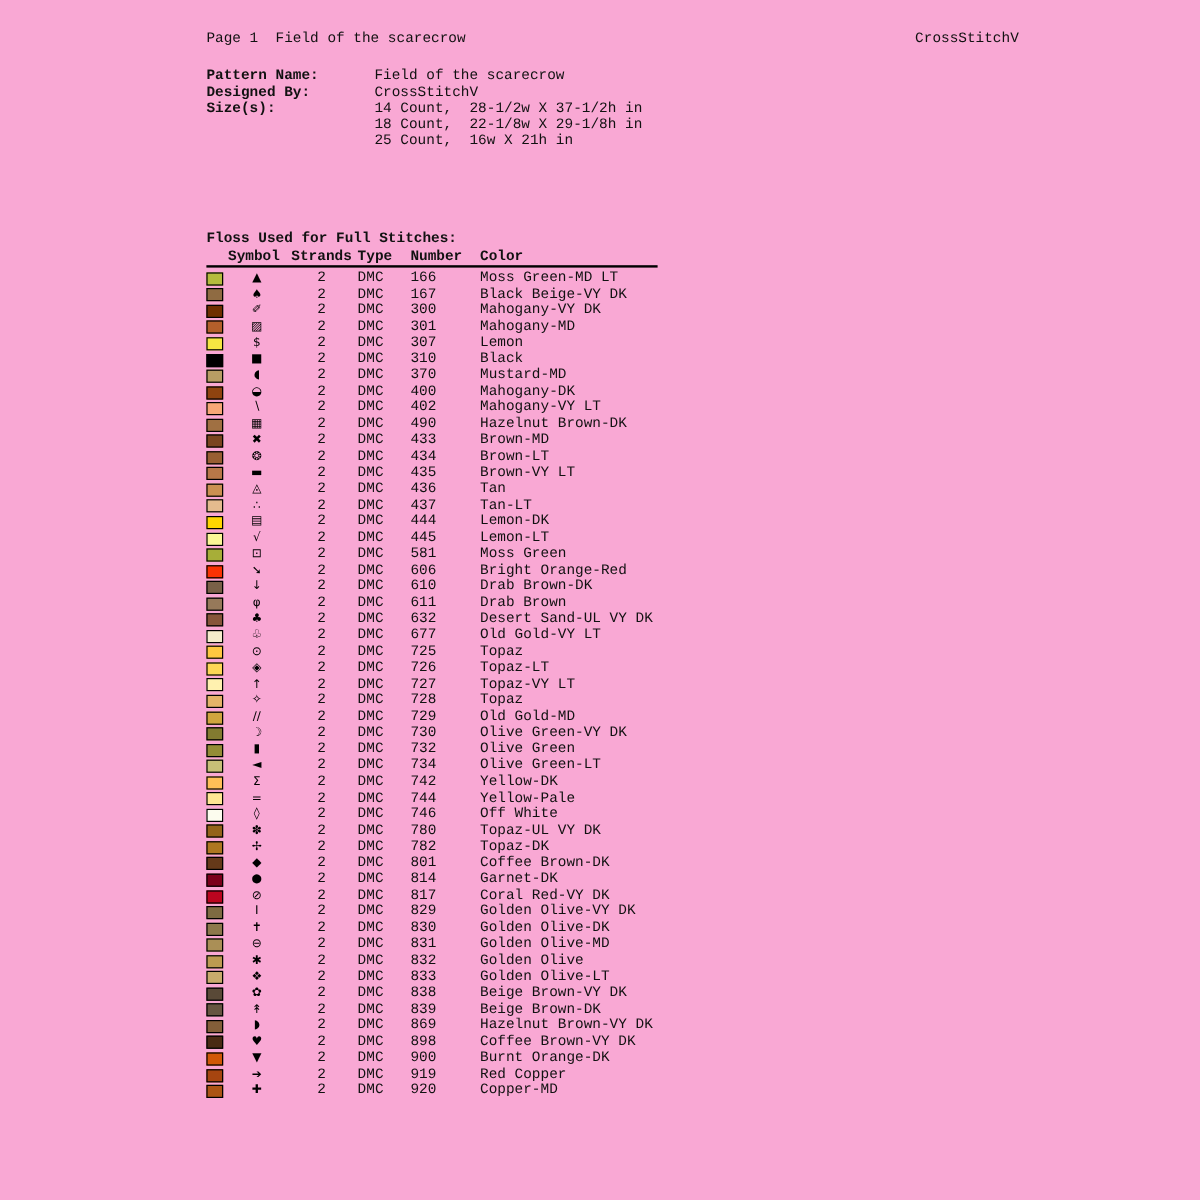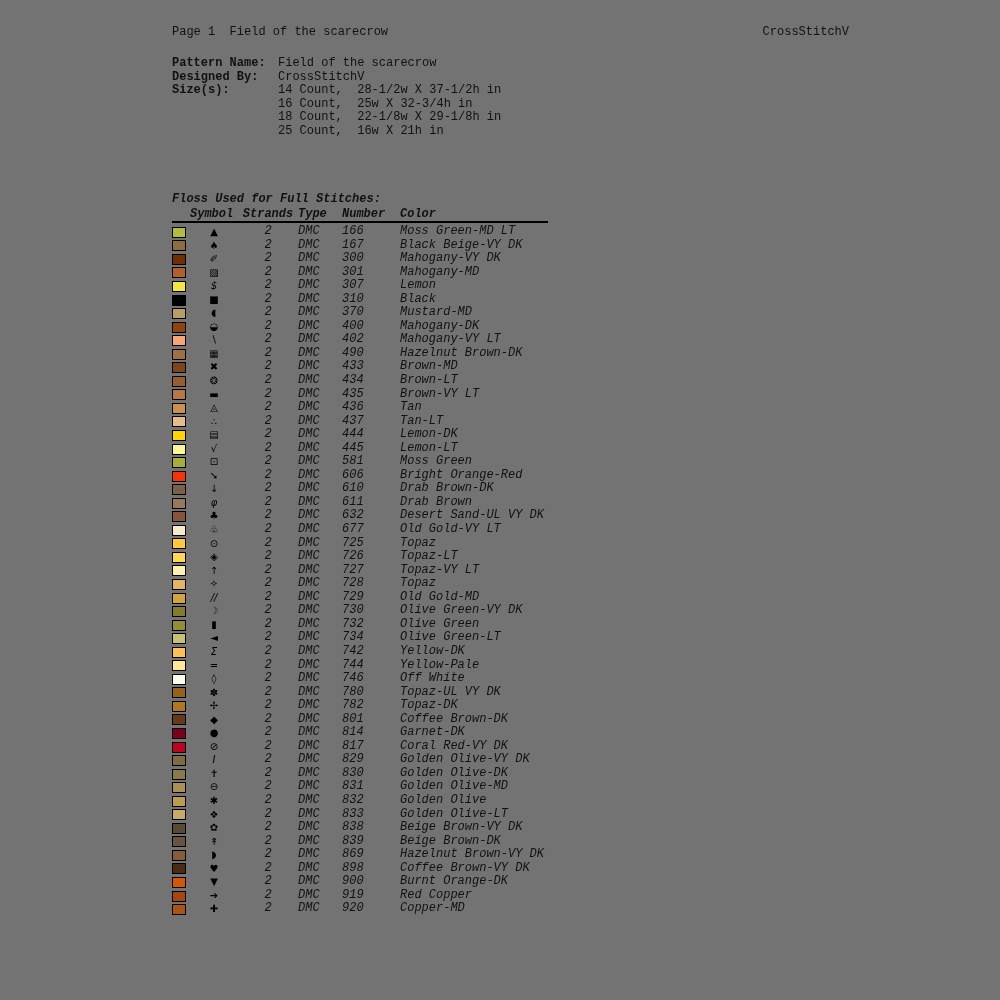--- a/index.html
+++ b/index.html
@@ -1,30 +1,30 @@
 <!DOCTYPE html>
 <html><head>
 <meta charset="utf-8">
 <style>
   html,body{margin:0;padding:0;background:#fff;}
   .page{
-    position:relative;width:1000px;height:1000px;background:#737373;
+    position:relative;width:1000px;height:1000px;background:#f9a8d4;
     font-family:"Liberation Mono","DejaVu Sans Mono",monospace;
     font-size:12px;color:#111;overflow:hidden;
   }
   .pre{white-space:pre;}
   .doc-header{
     position:absolute;top:25px;left:172px;width:677px;
     display:flex;justify-content:space-between;
   }
   .info{position:absolute;top:57px;left:172px;}
   .info-row{display:flex;line-height:13.5px;height:13.5px;align-items:center;}
   .info-label{width:106px;font-weight:bold;white-space:pre;}
-  .info-value{white-space:pre;}
-  .floss{position:absolute;top:192px;left:172px;width:376px;font-style:italic;}
+  .info-value{white-space:pre;margin-left:34px;}
+  .floss{position:absolute;top:192px;left:172px;width:376px;}
   .floss-title{font-weight:bold;line-height:14px;margin-bottom:1px;}
   .grid{
     display:grid;
     grid-template-columns:18px 48px 60px 44px 58px auto;
     align-items:center;
   }
   .thead{
     font-weight:bold;height:14px;line-height:14px;
     border-bottom:2px solid #000;margin-bottom:2px;
   }
@@ -59,24 +59,20 @@
     <div class="info-row">
       <span class="info-label">Designed By:</span>
       <span class="info-value">CrossStitchV</span>
     </div>
     <div class="info-row">
       <span class="info-label">Size(s):</span>
       <span class="info-value">14 Count,  28-1/2w X 37-1/2h in</span>
     </div>
     <div class="info-row">
       <span class="info-label"></span>
-      <span class="info-value">16 Count,  25w X 32-3/4h in</span>
-    </div>
-    <div class="info-row">
-      <span class="info-label"></span>
       <span class="info-value">18 Count,  22-1/8w X 29-1/8h in</span>
     </div>
     <div class="info-row">
       <span class="info-label"></span>
       <span class="info-value">25 Count,  16w X 21h in</span>
     </div>
   </div>
 
   <div class="floss">
     <div class="floss-title">Floss Used for Full Stitches:</div>

